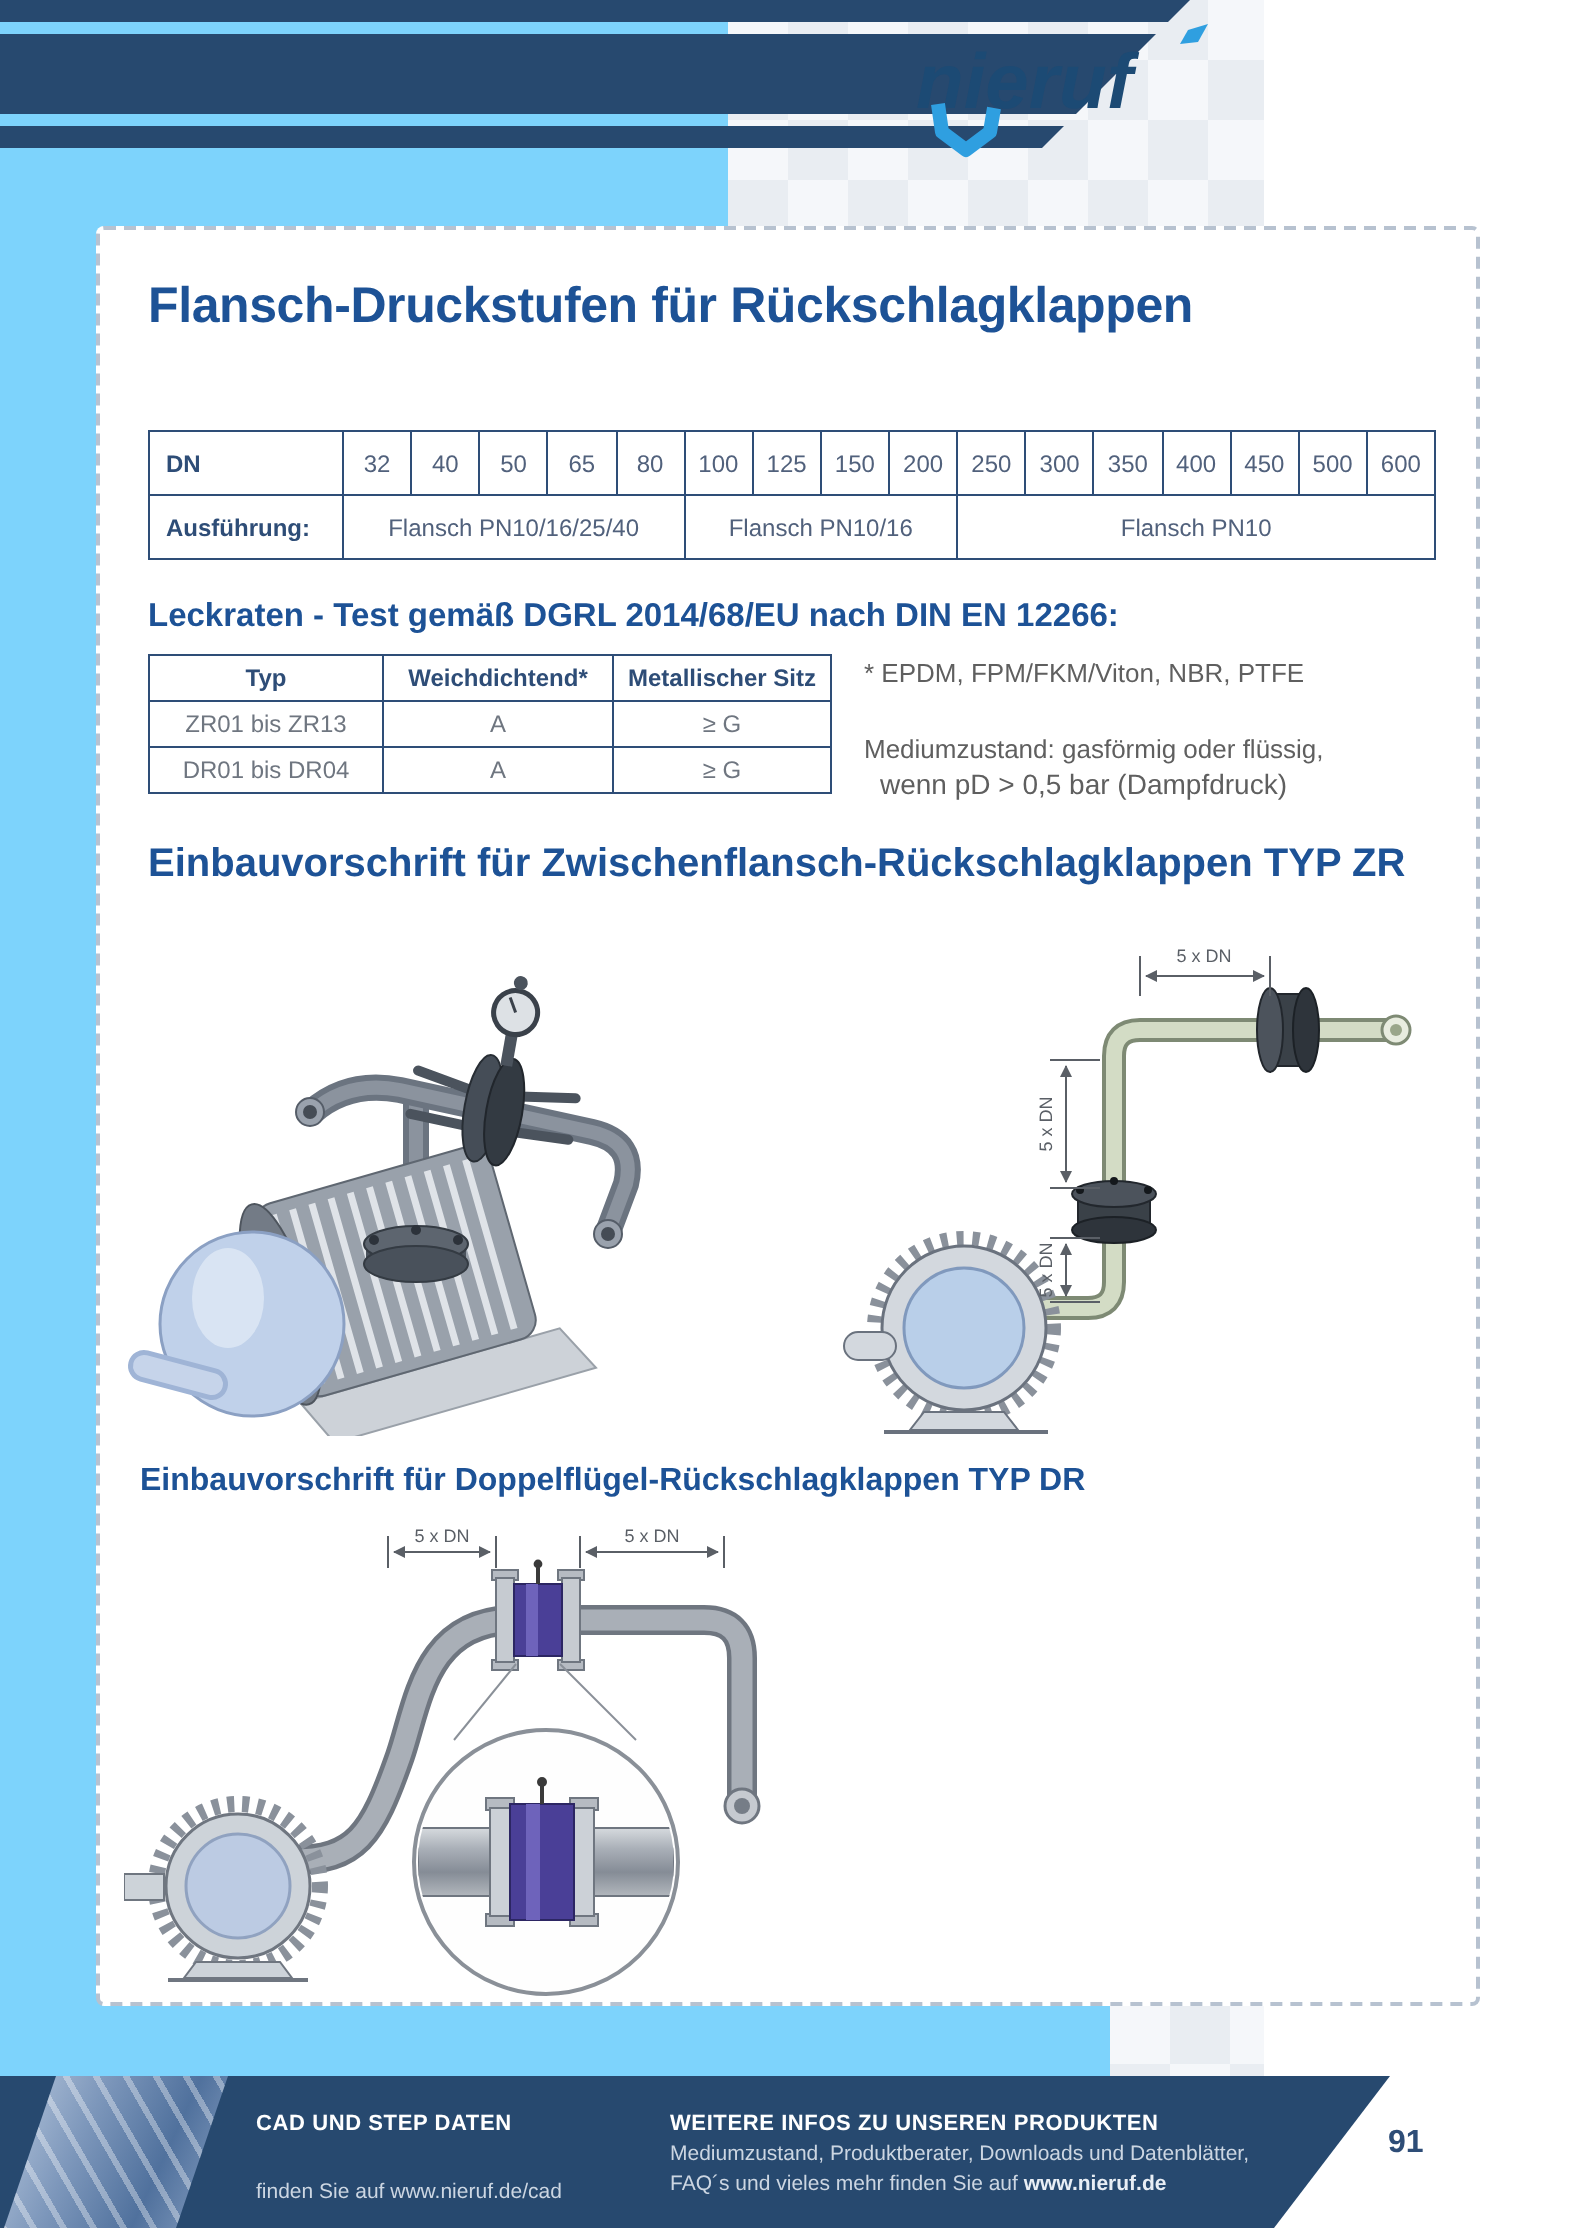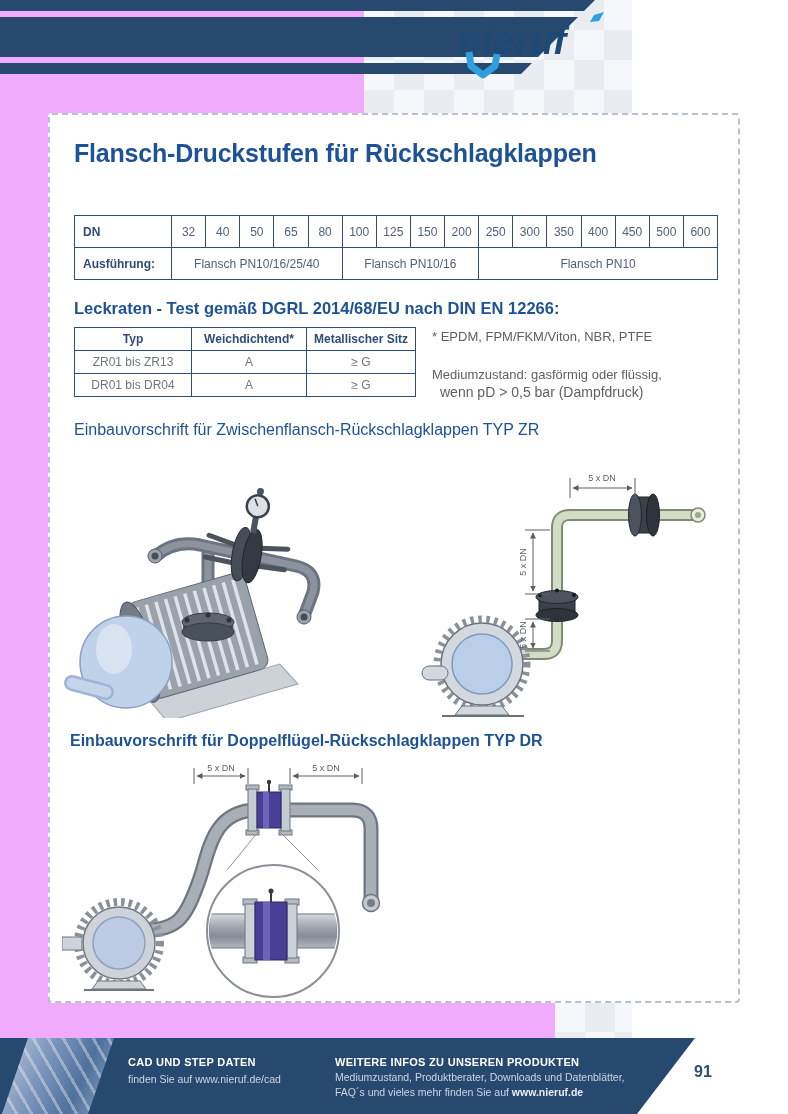--- a/index.html
+++ b/index.html
@@ -1,18 +1,18 @@
 <!DOCTYPE html>
 <html><head>
 <meta charset="utf-8">
 <style>
   * { margin:0; padding:0; box-sizing:border-box; }
   html,body { width:788px; height:1114px; }
   body { font-family:"Liberation Sans", sans-serif; background:#ffffff; position:relative; overflow:hidden; }
-  .page { position:absolute; inset:0; width:632px; height:1114px; background:#f0abfc; }
+  .page { position:absolute; inset:0; width:632px; height:1114px; background:#7dd3fc; }
 
   
   .pattern { position:absolute; background-color:#f5f7fa;
     background-image:
       linear-gradient(45deg,#e9edf2 25%,transparent 25%,transparent 75%,#e9edf2 75%),
       linear-gradient(45deg,#e9edf2 25%,transparent 25%,transparent 75%,#e9edf2 75%);
     background-position:0 0,30px 30px; background-size:60px 60px; }
   .pattern-header { right:0; top:0; width:268px; height:172px; }
   .pattern-footer { left:555px; right:0; top:1002px; bottom:0; }
 
@@ -41,41 +41,41 @@
 
   .h2 { position:absolute; left:24px; top:184px; font-size:16.5px; font-weight:bold; color:#1d5296; }
   .leak-table { position:absolute; left:24px; top:212px; width:341px; font-size:12px; color:#6f7680; border:1.5px solid #2e4d77; }
   .leak-table td { height:23px; }
   .leak-table .hd { font-weight:bold; color:#2e4d77; }
 
   .footnote { position:absolute; left:382px; top:214px; font-size:13px; color:#5f5f5f; }
   .medium1 { position:absolute; left:382px; top:252px; font-size:13px; color:#5f5f5f;text-align:center; }
   .medium2 { position:absolute; left:390px; top:269px; font-size:14px; color:#5f5f5f; }
 
-  .h3 { position:absolute; left:24px; top:306px; font-size:16px; font-weight:normal; color:#1d5296; }
+  .h3 { position:absolute; left:24px; top:306px; font-size:20px; font-weight:bold; color:#1d5296; }
   .h4 { position:absolute; left:20px; top:617px; font-size:16px; font-weight:bold; color:#1d5296; }
 
   .svg-zr-left  { position:absolute; left:10px;  top:341px; width:330px; height:262px; }
   .svg-zr-right { position:absolute; left:342px; top:341px; width:340px; height:262px; }
   .svg-dr      { position:absolute; left:12px;  top:645px; width:410px; height:243px; }
 
   svg text.dim { font-family:"Liberation Sans",sans-serif; font-size:9px; fill:#5a5f66; }
 
   
   .footer { position:absolute; left:0; top:1038px; width:788px; height:76px; }
   .footer-band { position:absolute; inset:0; background:#27496f; clip-path:polygon(0 0,695px 0,637px 100%,0 100%); }
   .footer-photo { position:absolute; left:0; top:0; width:120px; height:76px;
     clip-path:polygon(28px 0,114px 0,88px 100%,2px 100%);
     background:linear-gradient(115deg,#b9c9de 0%,#7d97bb 35%,#50719d 65%,#93a9c8 100%); }
   .footer-photo::after { content:""; position:absolute; inset:0;
     background:repeating-linear-gradient(60deg, rgba(255,255,255,.35) 0 3px, transparent 3px 13px); }
   .f-col1 { position:absolute; left:128px; top:18px; color:#fff; }
   .f-col2 { position:absolute; left:335px; top:18px; color:#fff; }
   .f-title { font-size:11px; font-weight:bold; letter-spacing:.3px; color:#ffffff; }
-  .f-text { font-size:10.5px; color:#ccd6e2; margin-top:5px; }
+  .f-text { font-size:10.5px; color:#ccd6e2; margin-top:22px; }
   .f-line { font-size:10.5px; color:#ccd6e2; margin-top:3px; }
   .f-line b { color:#e8eef5; }
   .page-num { position:absolute; left:694px; top:25px; font-size:16px; font-weight:bold; color:#2e4d77; }
 </style>
 </head>
 <body>
 
 <div class="page">
 
   <div class="pattern pattern-header"></div>

